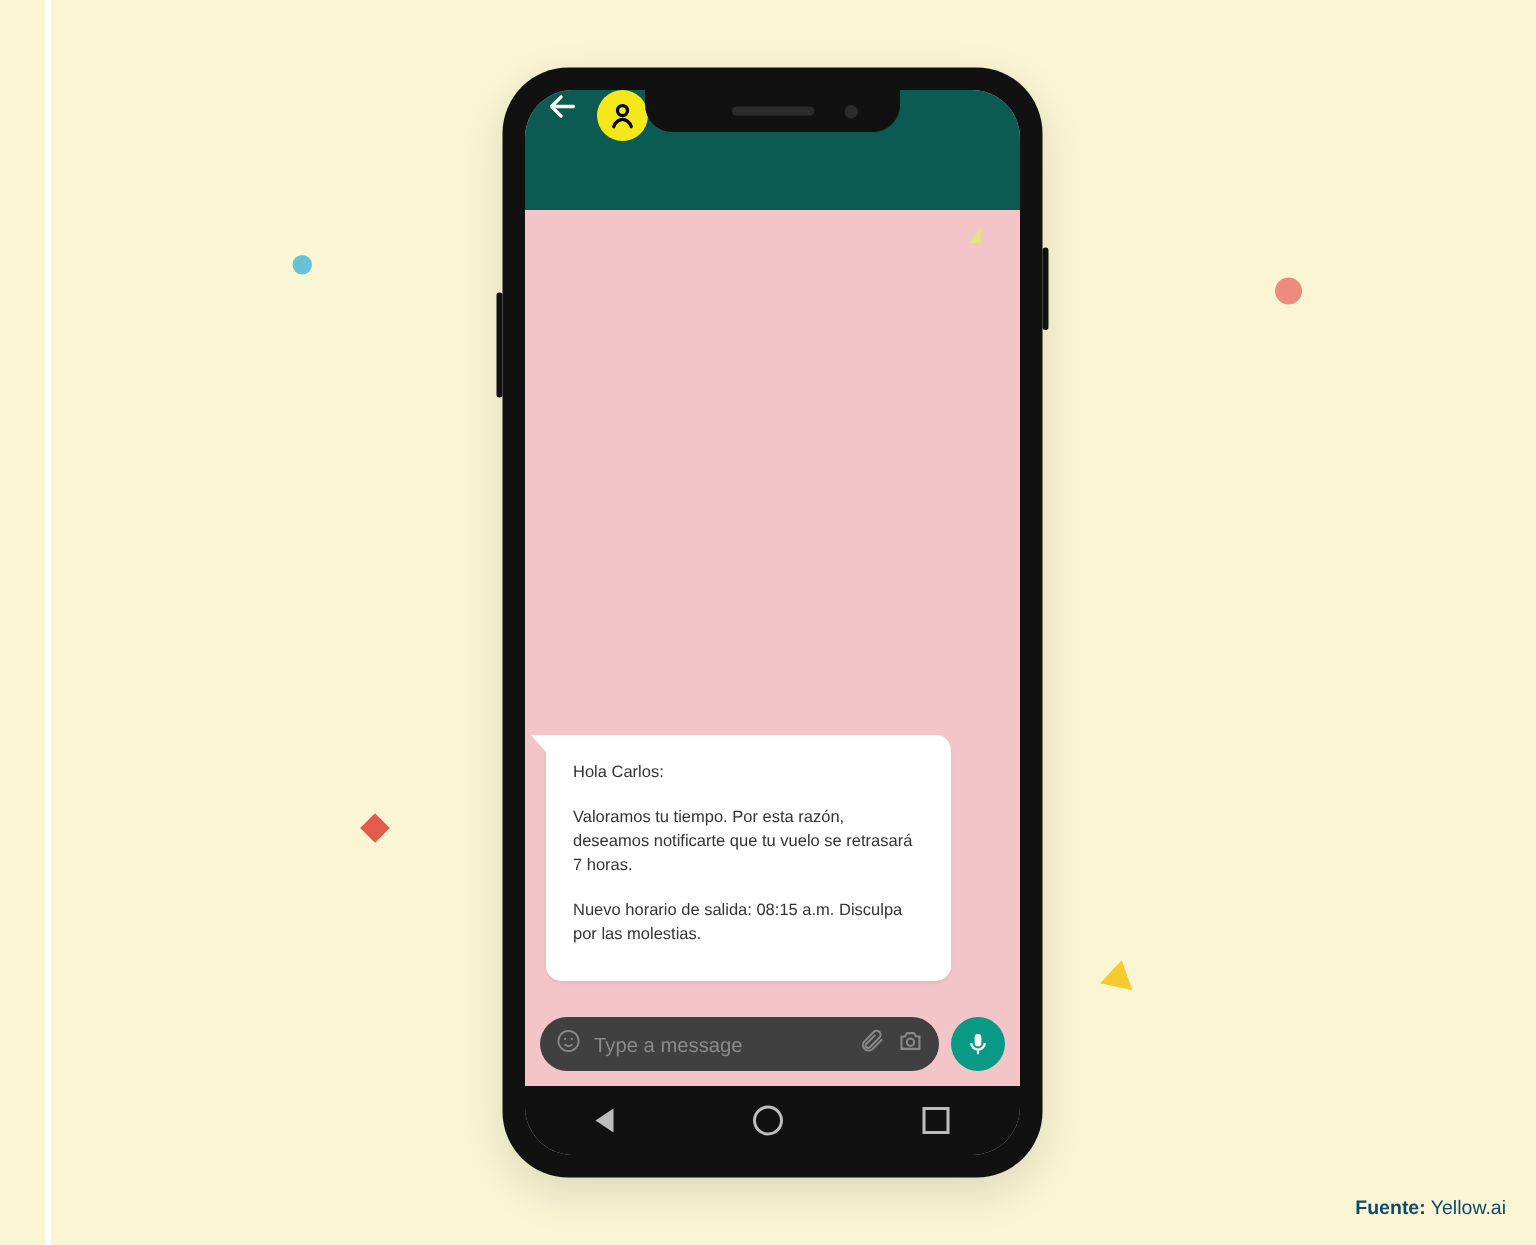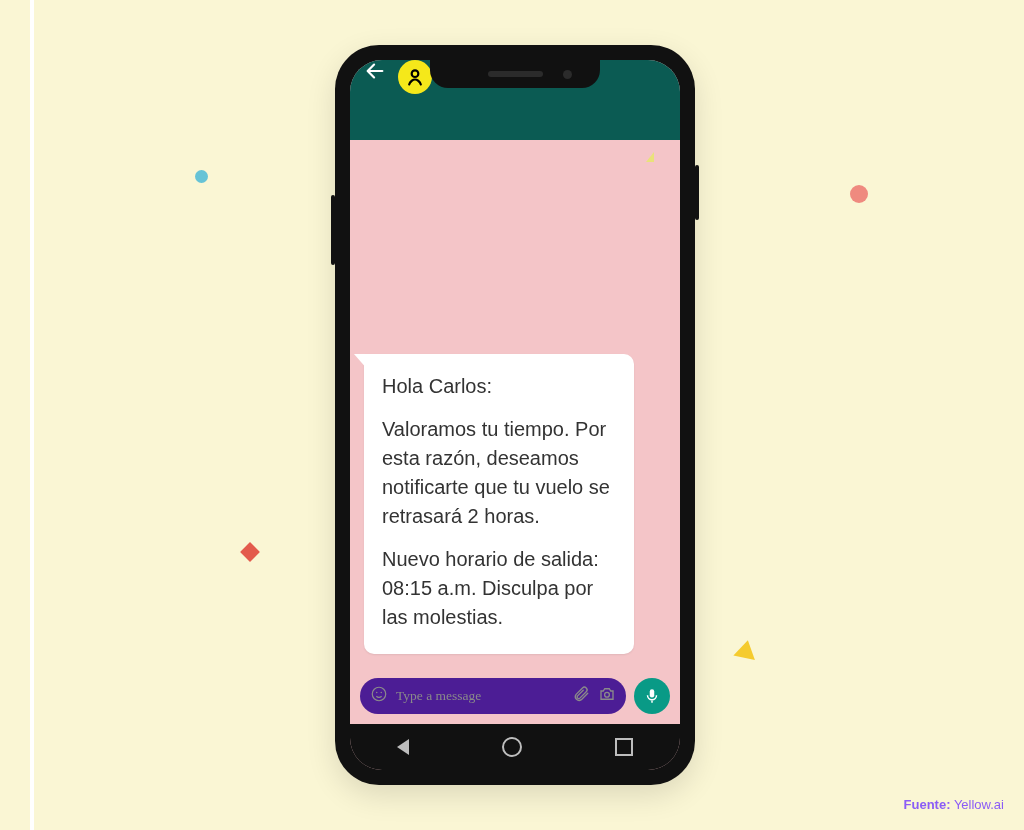--- a/index.html
+++ b/index.html
@@ -48,21 +48,21 @@
     border-bottom: 18px solid #f5cb2e;
     transform: rotate(12deg);
   }
 
   
   .source {
     position: absolute;
     right: 20px;
     bottom: 18px;
     font-size: 13px;
-    color: #8b5cf6;
+    color: #0c4a6e;
   }
   .source .bold { font-weight: 700; }
 
   
   .phone {
     position: absolute;
     left: 335px;
     top: 45px;
     width: 360px;
     height: 740px;
@@ -178,21 +178,21 @@
 
   .bubble {
     position: absolute;
     bottom: 16px;
     left: 14px;
     right: 46px;
     background: #fff;
     border-radius: 10px;
     border-top-left-radius: 0;
     padding: 18px 18px 22px;
-    font-size: 20px;
+    font-size: 11px;
     color: #333;
     line-height: 1.45;
     box-shadow: 0 1px 2px rgba(0,0,0,.08);
   }
   .bubble::before {
     content: "";
     position: absolute;
     top: 0;
     left: -10px;
     width: 0; height: 0;
@@ -206,29 +206,28 @@
   .input-row {
     padding: 8px 10px 10px;
     background: #f4c5c8;
     display: flex;
     align-items: center;
     gap: 8px;
   }
   .input-pill {
     flex: 1;
     height: 36px;
-    background: #4c1d95;
+    background: #404040;
     border-radius: 18px;
     display: flex;
     align-items: center;
     padding: 0 10px;
     gap: 8px;
     color: #8a8a8a;
     font-size: 13.5px;
-    font-family: Liberation Serif, serif;
   }
   .input-pill .smiley,
   .input-pill .clip,
   .input-pill .cam { font-size: 16px; color: #8a8a8a; flex: 0 0 auto; }
   .input-pill .placeholder { flex: 1; }
 
   .mic-btn {
     width: 36px; height: 36px;
     background: #099a86;
     border-radius: 50%;
@@ -294,21 +293,21 @@
           </svg>
       </span>
       <span class="name">Mia</span>
     </div>
 
     <div class="chat-body">
       <div class="tiny-arrow"></div>
 
       <div class="bubble">
         <p>Hola Carlos:</p>
-        <p>Valoramos tu tiempo. Por esta razón, deseamos notificarte que tu vuelo se retrasará 2 horas.</p>
+        <p>Valoramos tu tiempo. Por esta razón, deseamos notificarte que tu vuelo se retrasará 7 horas.</p>
         <p>Nuevo horario de salida: 08:15 a.m. Disculpa por las molestias.</p>
       </div>
     </div>
 
     <div class="input-row">
       <div class="input-pill">
         <span class="smiley">
           <svg width="18" height="18" viewBox="0 0 24 24" fill="none" stroke="#8a8a8a" stroke-width="1.6">
               <circle cx="12" cy="12" r="9"></circle>
               <circle cx="9" cy="10" r="1" fill="#8a8a8a" stroke="none"></circle>

